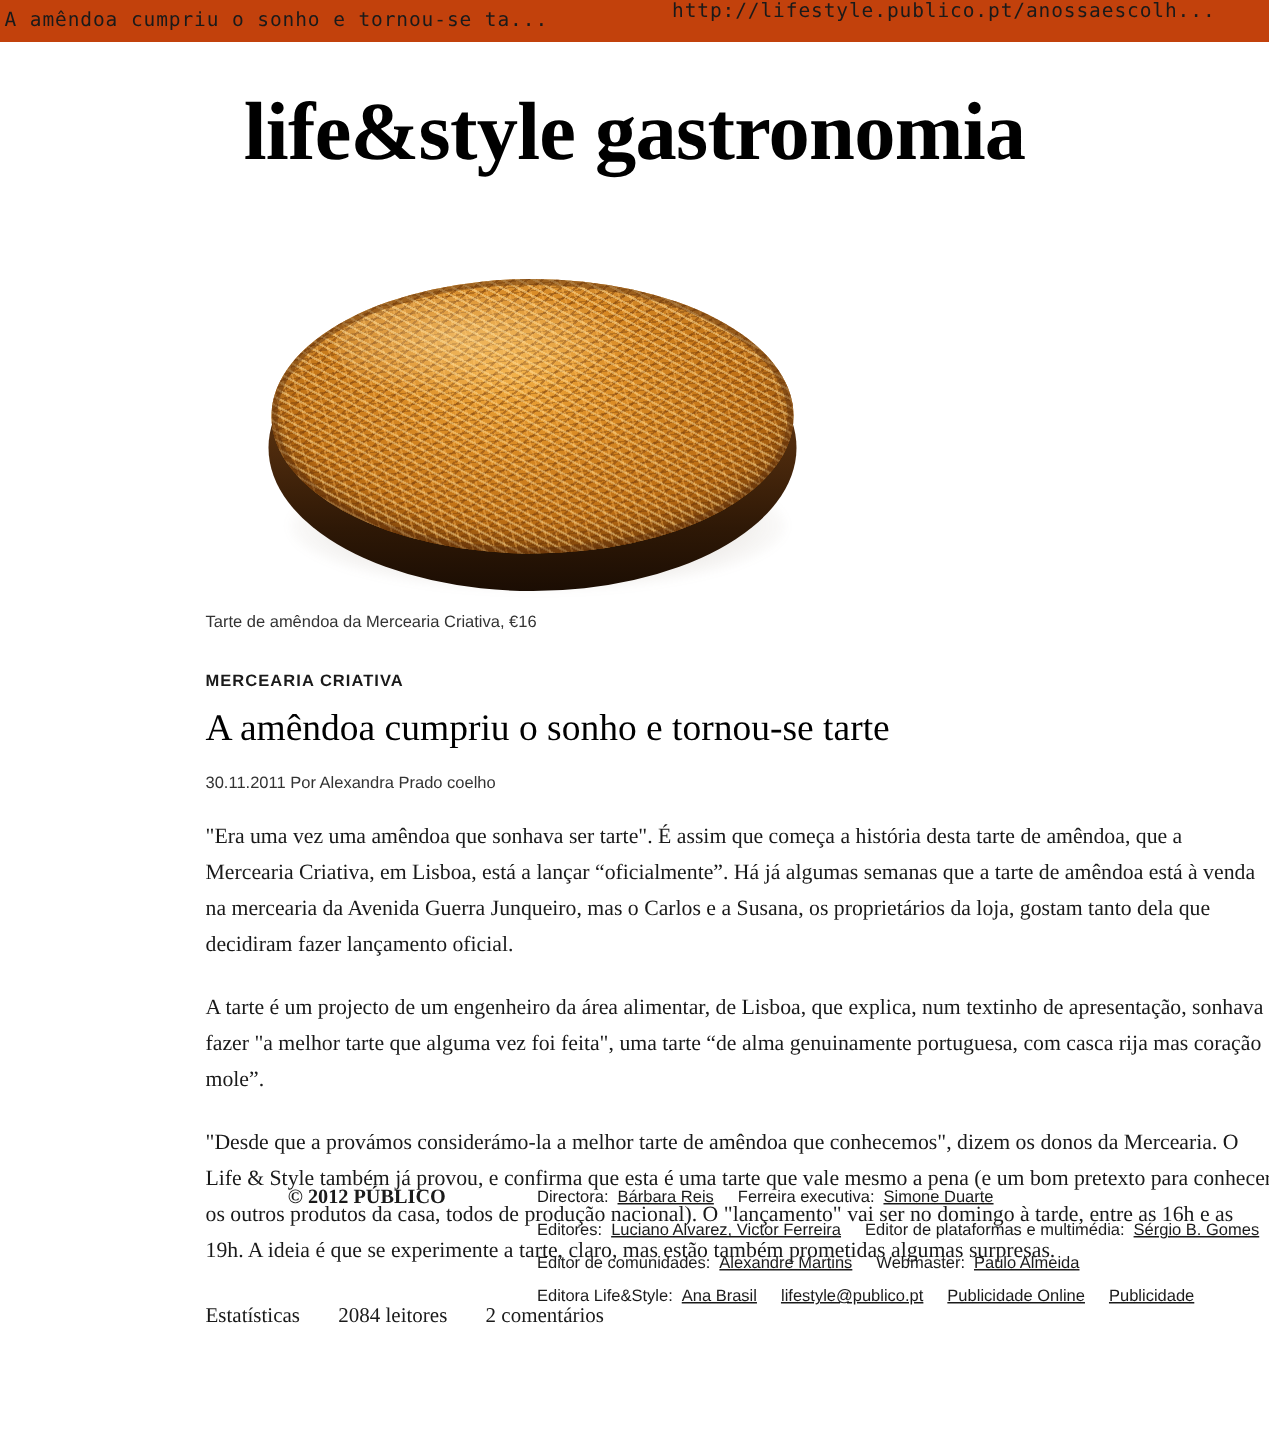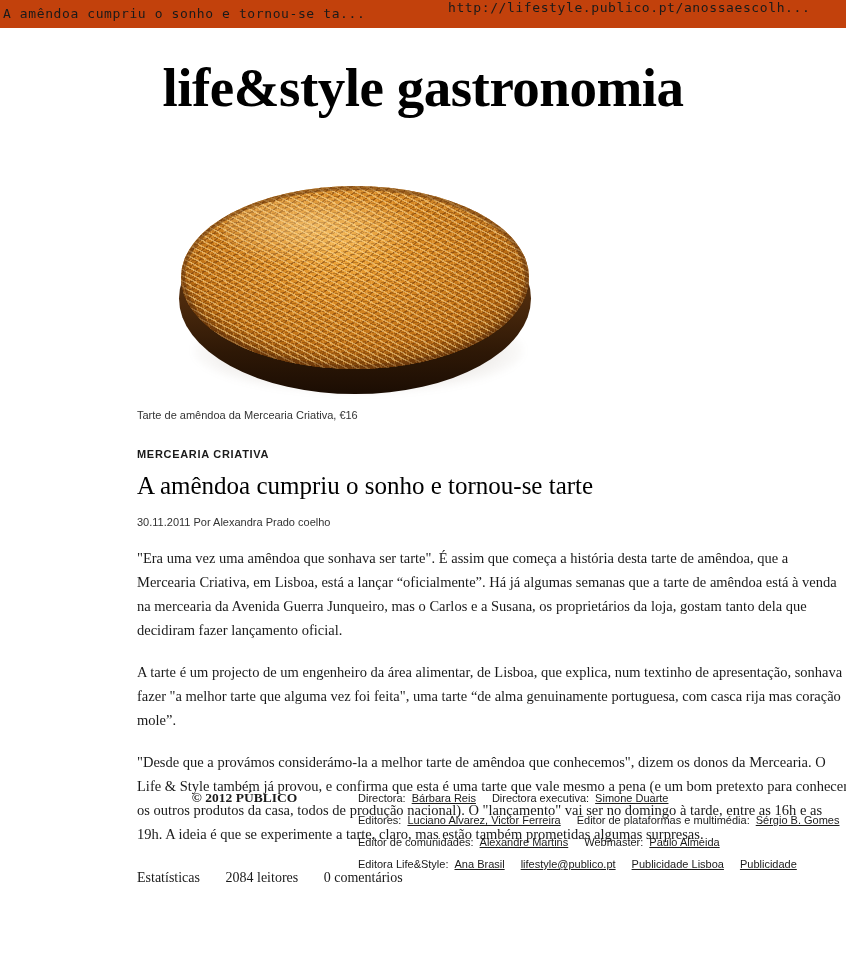--- a/index.html
+++ b/index.html
@@ -244,27 +244,27 @@
   <h1 class="headline">A amêndoa cumpriu o sonho e tornou-se tarte</h1>
   <div class="byline">30.11.2011 Por Alexandra Prado coelho</div>
 
   <p class="body-p">"Era uma vez uma amêndoa que sonhava ser tarte". É assim que começa a história desta tarte de amêndoa, que a Mercearia Criativa, em Lisboa, está a lançar “oficialmente”. Há já algumas semanas que a tarte de amêndoa está à venda na mercearia da Avenida Guerra Junqueiro, mas o Carlos e a Susana, os proprietários da loja, gostam tanto dela que decidiram fazer lançamento oficial.</p>
   <p class="body-p">A tarte é um projecto de um engenheiro da área alimentar, de Lisboa, que explica, num textinho de apresentação, sonhava fazer "a melhor tarte que alguma vez foi feita", uma tarte “de alma genuinamente portuguesa, com casca rija mas coração mole”.</p>
   <p class="body-p">"Desde que a provámos considerámo-la a melhor tarte de amêndoa que conhecemos", dizem os donos da Mercearia. O Life &amp; Style também já provou, e confirma que esta é uma tarte que vale mesmo a pena (e um bom pretexto para conhecer os outros produtos da casa, todos de produção nacional). O "lançamento" vai ser no domingo à tarde, entre as 16h e as 19h. A ideia é que se experimente a tarte, claro, mas estão também prometidas algumas surpresas.</p>
 
   <div class="stats">
     <span>Estatísticas</span>
     <span>2084 leitores</span>
-    <span>0 comentários</span>
+    <span>2 comentários</span>
   </div>
 </div>
 
 <div class="footer">
   <div class="footer-left">
     <div class="brand">© 2012 PÚBLICO</div>
   </div>
   <div class="footer-right">
-      <div class="footer-row"><span class="lbl">Directora:</span><span class="gap-sm"></span><span class="lnk">Bárbara Reis</span><span class="gap"></span><span class="lbl">Directora executiva:</span><span class="gap-sm"></span><span class="lnk">Simone Duarte</span></div>
+      <div class="footer-row"><span class="lbl">Directora:</span><span class="gap-sm"></span><span class="lnk">Bárbara Reis</span><span class="gap"></span><span class="lbl">Ferreira executiva:</span><span class="gap-sm"></span><span class="lnk">Simone Duarte</span></div>
       <div class="footer-row"><span class="lbl">Editores:</span><span class="gap-sm"></span><span class="lnk">Luciano Alvarez, Victor Ferreira</span><span class="gap"></span><span class="lbl">Editor de plataformas e multimédia:</span><span class="gap-sm"></span><span class="lnk">Sérgio B. Gomes</span></div>
       <div class="footer-row"><span class="lbl">Editor de comunidades:</span><span class="gap-sm"></span><span class="lnk">Alexandre Martins</span><span class="gap"></span><span class="lbl">Webmaster:</span><span class="gap-sm"></span><span class="lnk">Paulo Almeida</span></div>
-      <div class="footer-row"><span class="lbl">Editora Life&amp;Style:</span><span class="gap-sm"></span><span class="lnk">Ana Brasil</span><span class="gap"></span><span class="lnk">lifestyle@publico.pt</span><span class="gap"></span><span class="lnk">Publicidade Lisboa</span><span class="gap"></span><span class="lnk">Publicidade</span></div>
+      <div class="footer-row"><span class="lbl">Editora Life&amp;Style:</span><span class="gap-sm"></span><span class="lnk">Ana Brasil</span><span class="gap"></span><span class="lnk">lifestyle@publico.pt</span><span class="gap"></span><span class="lnk">Publicidade Online</span><span class="gap"></span><span class="lnk">Publicidade</span></div>
     </div>
 </div>
 
 </body></html>

